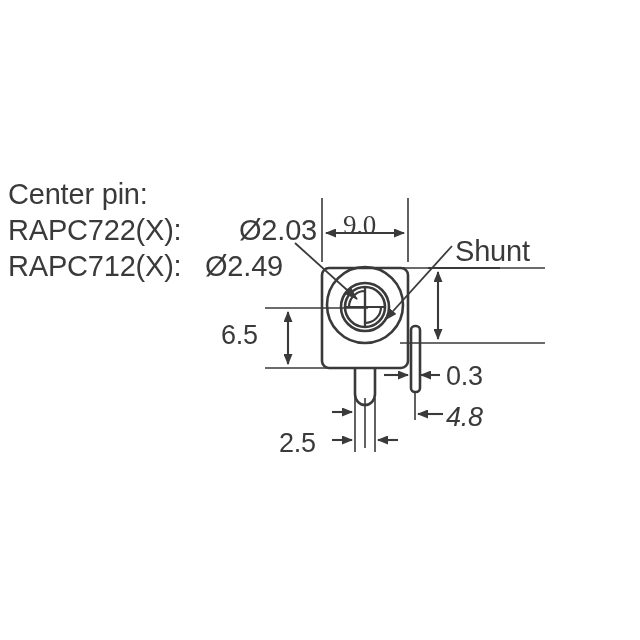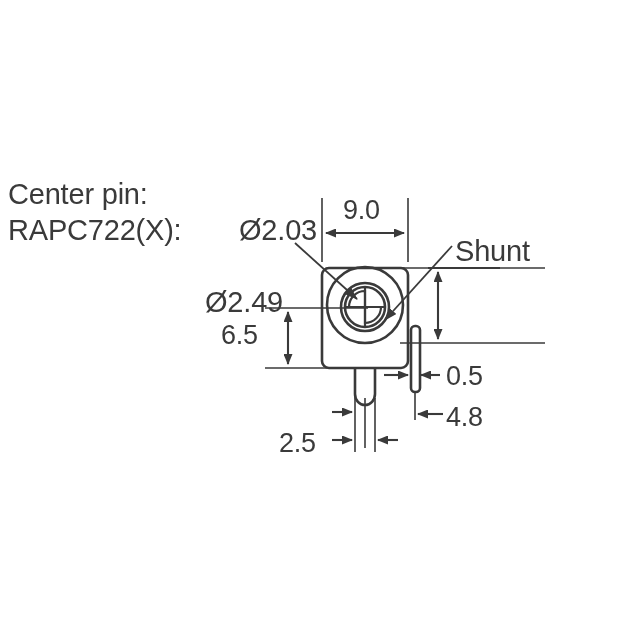--- a/index.html
+++ b/index.html
@@ -42,32 +42,33 @@
 </head>
 <body>
 
 <div id="page">
 
   <div class="txt t-note" style="left:8px; top:180px;">Center pin:</div>
 
   <div class="txt t-note" style="left:8px; top:216px;">RAPC722(X):</div>
   <div class="txt t-note" style="left:205px; top:216px;margin-left:34px;">Ø2.03</div>
 
-  <div class="txt t-note" style="left:205px; top:252px;margin-top:36px;">Ø2.49</div>
+  <div class="txt t-note" style="left:8px; top:252px;">RAPC712(X):</div>
+  <div class="txt t-note" style="left:205px; top:252px;">Ø2.49</div>
 
   <div class="txt t-lbl" style="left:455px; top:237px;">Shunt</div>
 
-  <div class="txt t-dim" style="left:343px; top:197px;">9.0</div>
+  <div class="txt t-dim" style="left:343px; top:212px;font-family:Liberation Serif, serif;">9.0</div>
 
   <div class="txt t-dim" style="left:221px; top:322px;text-align:center;">6.5</div>
 
 
-  <div class="txt t-dim" style="left:446px; top:363px;">0.5</div>
+  <div class="txt t-dim" style="left:446px; top:363px;">0.3</div>
 
-  <div class="txt t-dim" style="left:446px; top:404px;">4.8</div>
+  <div class="txt t-dim" style="left:446px; top:404px;font-style:italic;">4.8</div>
 
   <div class="txt t-dim" style="left:279px; top:430px;">2.5</div>
 
   <svg id="drawing" width="640" height="640" viewBox="0 0 640 640">
     <defs>
       <marker id="arrR" markerWidth="11" markerHeight="9" refX="10" refY="4.5" orient="auto" markerUnits="userSpaceOnUse">
         <path d="M0,0 L11,4.5 L0,9 Z" fill="#3a3a3a"></path>
       </marker>
       <marker id="arrL" markerWidth="11" markerHeight="9" refX="1" refY="4.5" orient="auto" markerUnits="userSpaceOnUse">
         <path d="M11,0 L0,4.5 L11,9 Z" fill="#3a3a3a"></path>

